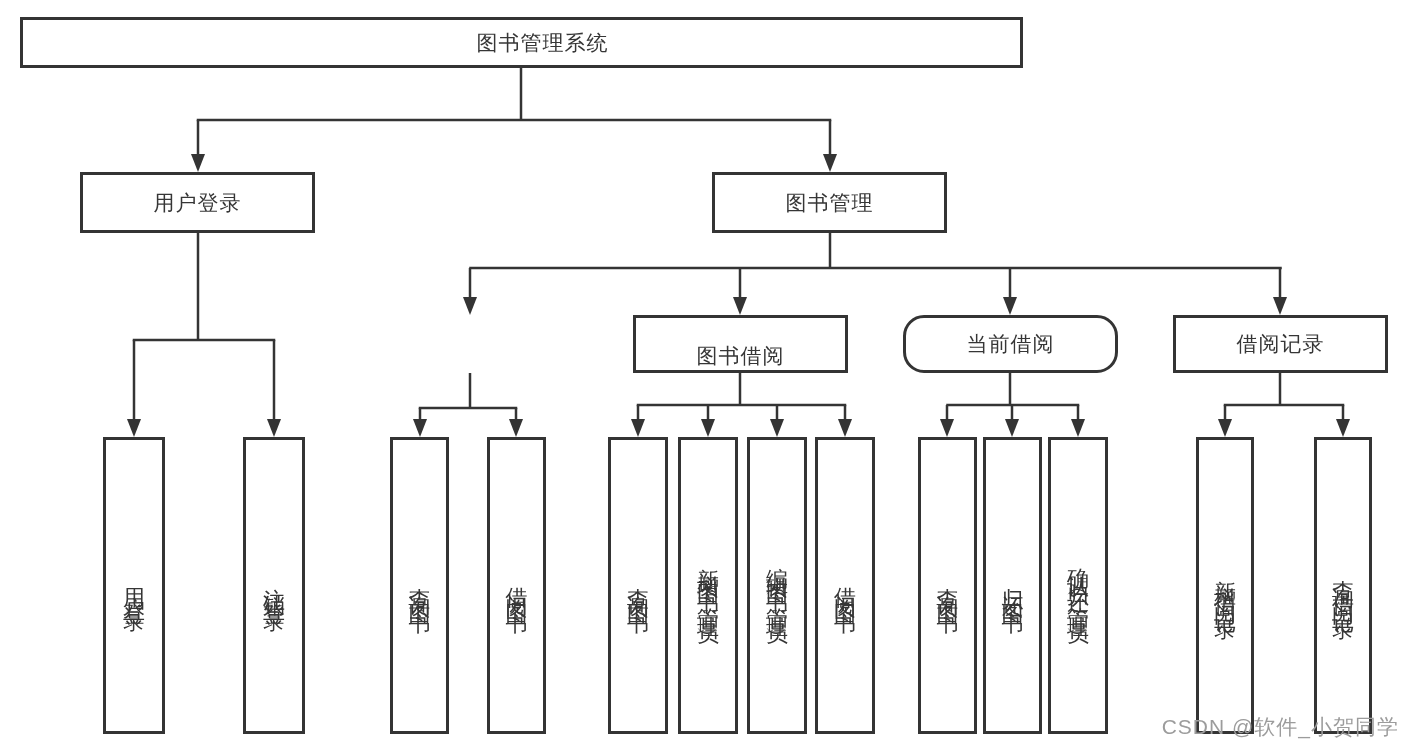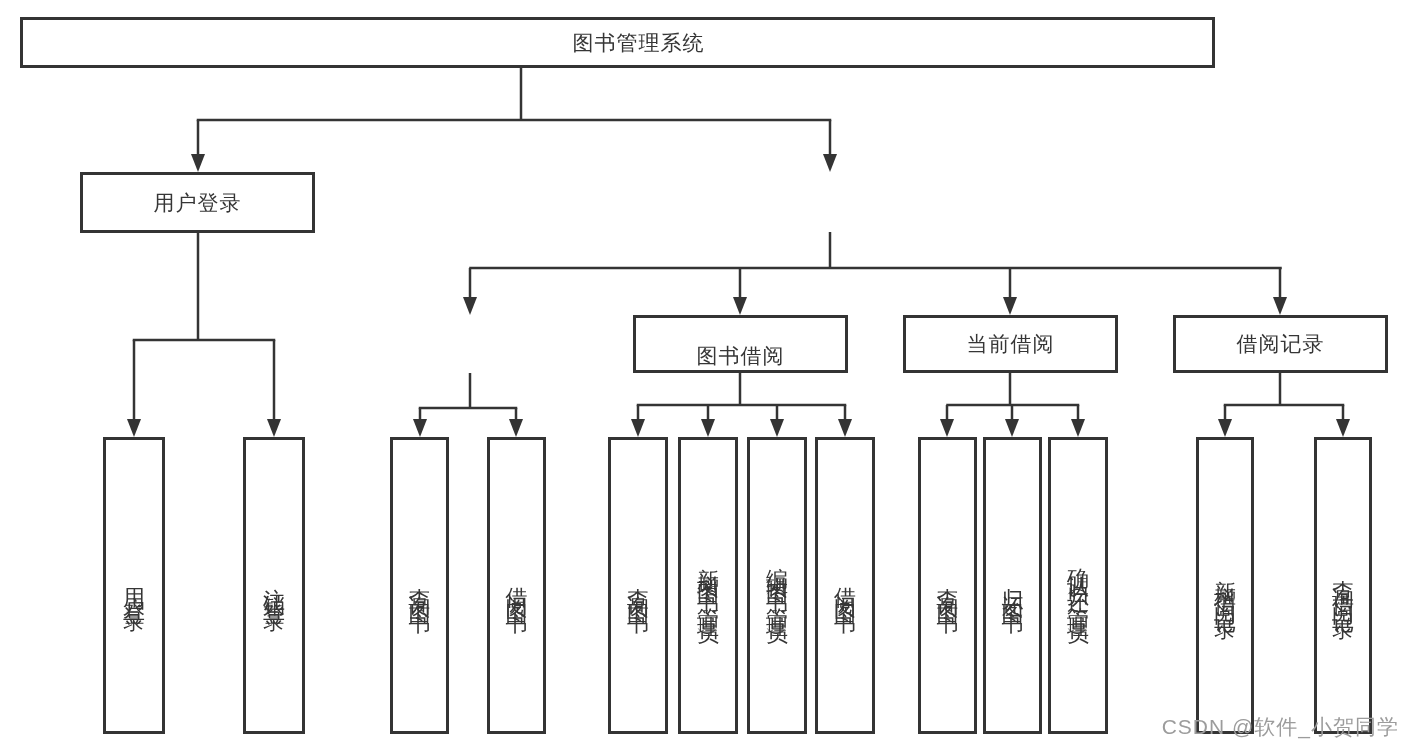--- a/index.html
+++ b/index.html
@@ -117,32 +117,35 @@
       <polygon points="770,419 784,419 777,437"></polygon>
       <polygon points="838,419 852,419 845,437"></polygon>
       <polygon points="940,419 954,419 947,437"></polygon>
       <polygon points="1005,419 1019,419 1012,437"></polygon>
       <polygon points="1071,419 1085,419 1078,437"></polygon>
       <polygon points="1218,419 1232,419 1225,437"></polygon>
       <polygon points="1336,419 1350,419 1343,437"></polygon>
     </g>
   </svg>
 
-  <div class="node h-node" style="left:20px; top:17px; width:1195px; height:51px;padding-left:42px;">
+  <div class="node h-node" style="left:20px; top:17px; width:1003px; height:51px;padding-left:42px;">
     <span>图书管理系统</span>
   </div>
 
   <div class="node h-node" style="left:80px; top:172px; width:235px; height:61px;">
     <span>用户登录</span>
   </div>
+  <div class="node h-node" style="left:712px; top:172px; width:235px; height:61px;">
+    <span>图书管理</span>
+  </div>
 
   <div class="node h-node" style="left:633px; top:315px; width:215px; height:58px;align-items:flex-end;">
     <span>图书借阅</span>
   </div>
-  <div class="node h-node" style="left:903px; top:315px; width:215px; height:58px;">
+  <div class="node h-node" style="left:903px; top:315px; width:215px; height:58px;border-radius:21px;">
     <span>当前借阅</span>
   </div>
   <div class="node h-node" style="left:1173px; top:315px; width:215px; height:58px;">
     <span>借阅记录</span>
   </div>
 
   <div class="node v-node" style="left:103px; top:437px; width:62px; height:297px;">
     <span>用户登录</span>
   </div>
   <div class="node v-node" style="left:243px; top:437px; width:62px; height:297px;">

